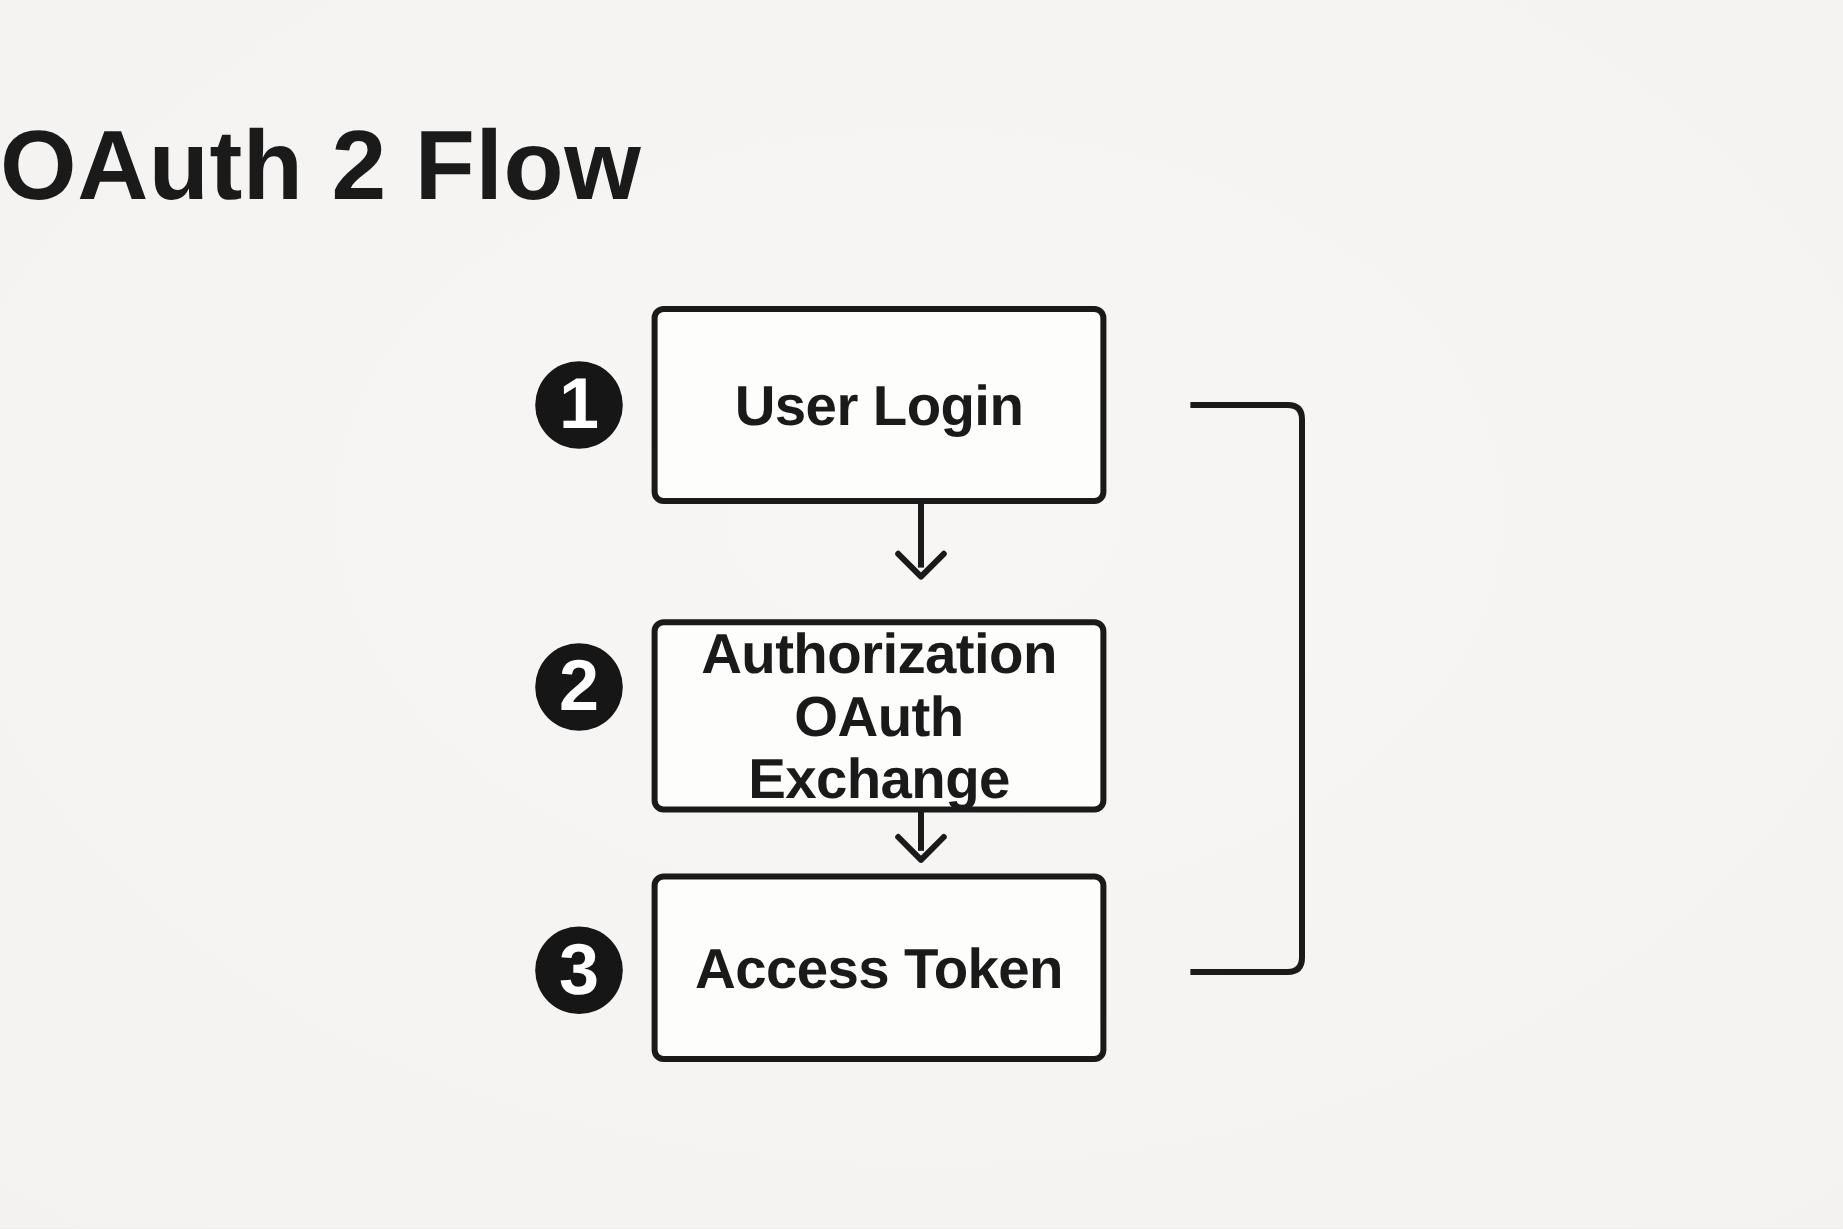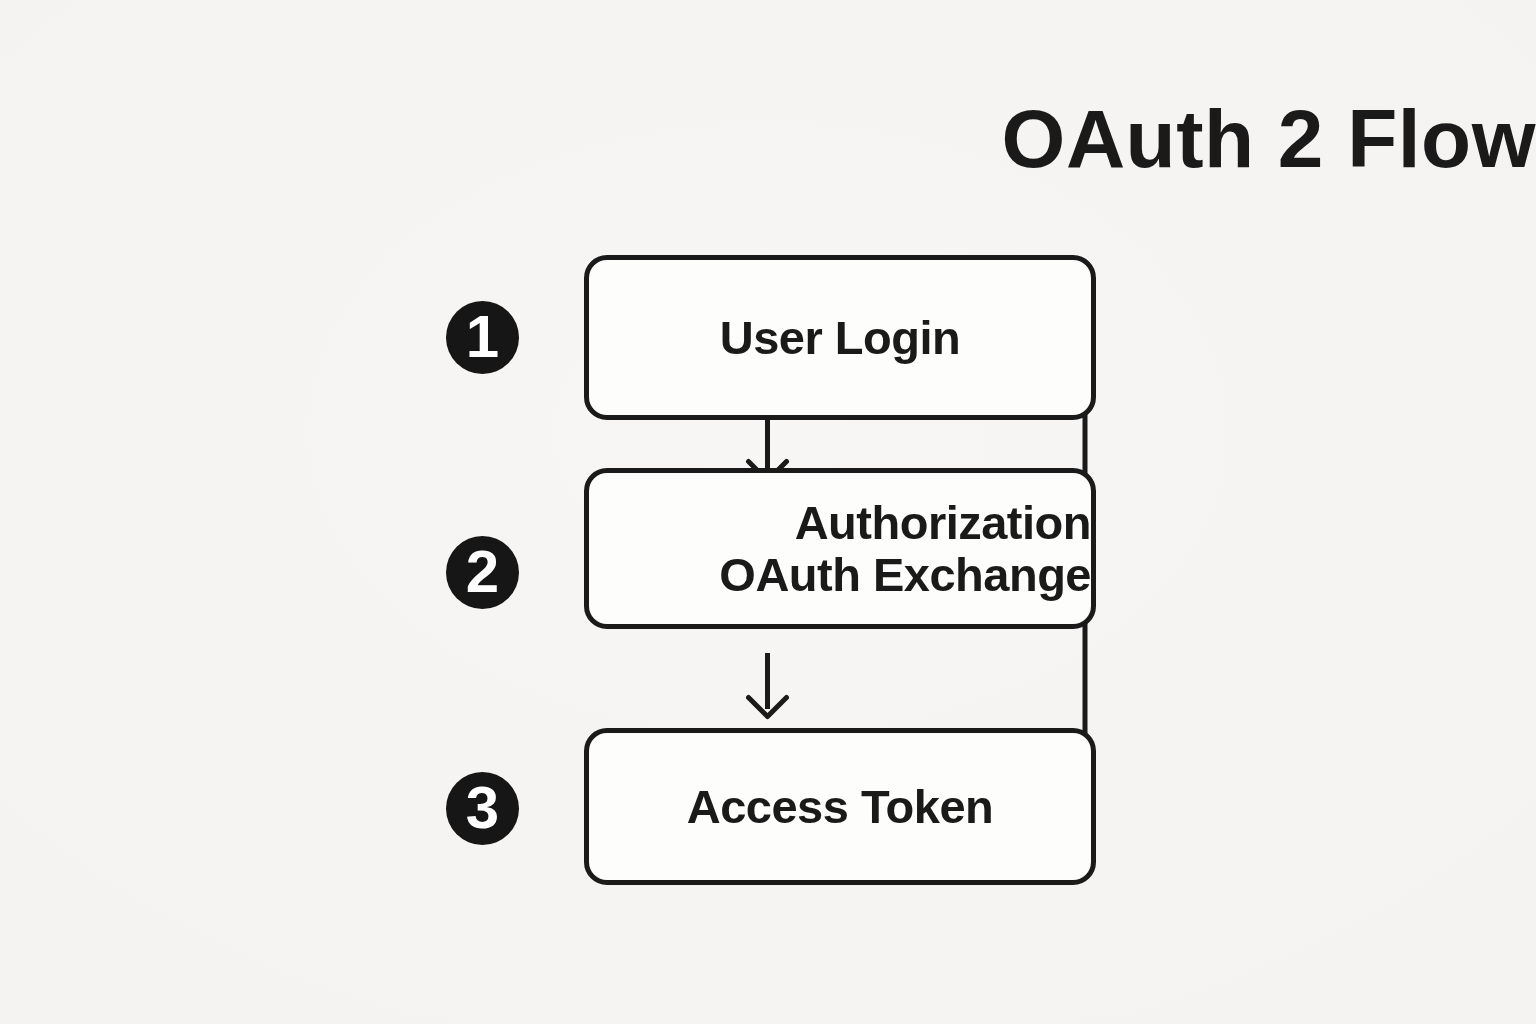--- a/index.html
+++ b/index.html
@@ -5,38 +5,38 @@
   html,body{margin:0;padding:0;background:#e9e8e6;}
   .canvas{
     position:relative;
     width:1536px;height:1024px;
     background:radial-gradient(120% 120% at 50% 42%, #f7f6f5 0%, #f3f2f0 70%, #efeeec 100%);
     font-family:"Liberation Sans", sans-serif;
     overflow:hidden;
   }
   .title{
     position:absolute;left:0;top:98px;width:100%;
-    margin:0;text-align:right;
+    margin:0;text-align:left;
     font-size:82px;line-height:82px;font-weight:700;letter-spacing:.5px;
     color:#1a1a1a;
   }
   .connectors{position:absolute;left:0;top:0;width:1536px;height:1024px;}
   .node{
-    position:absolute;left:543px;width:512px;
+    position:absolute;left:543px;width:379px;
     box-sizing:border-box;
     background:#fdfdfc;
     border:5px solid #1a1a1a;
-    border-radius:23px;
+    border-radius:10px;
     display:flex;flex-direction:column;align-items:center;justify-content:center;
     text-align:center;
     color:#1a1a1a;
-    font-size:47px;line-height:52px;font-weight:700;letter-spacing:-.5px;margin-left:41px;
+    font-size:47px;line-height:52px;font-weight:700;letter-spacing:-.5px;
   }
   .node-1{top:255px;height:165px;}
-  .node-2{top:468px;height:161px;align-items:flex-end;}
+  .node-2{top:516px;height:161px;}
   .node-3{top:728px;height:157px;}
   .line{display:block;}
   .badge{
     position:absolute;left:446px;width:73px;height:73px;
     background:#161616;border-radius:50%;
     display:flex;align-items:center;justify-content:center;
     color:#ffffff;font-size:60px;font-weight:700;line-height:1;
     padding-bottom:2px;box-sizing:border-box;
   }
   .badge-1{top:301px;}

